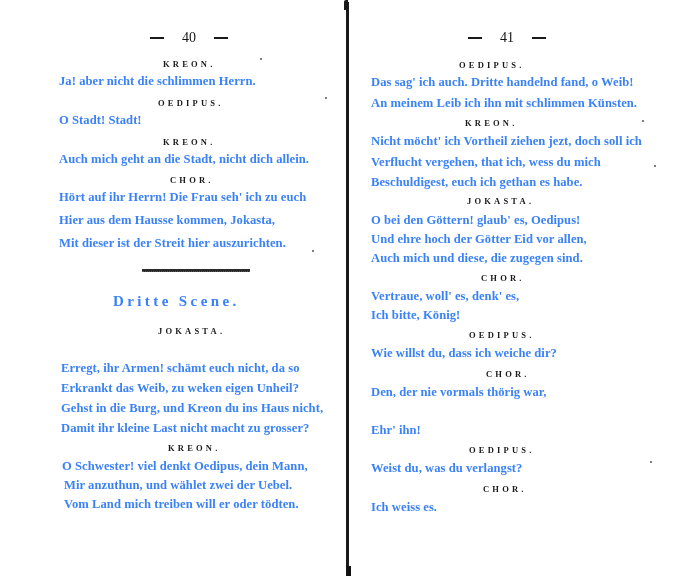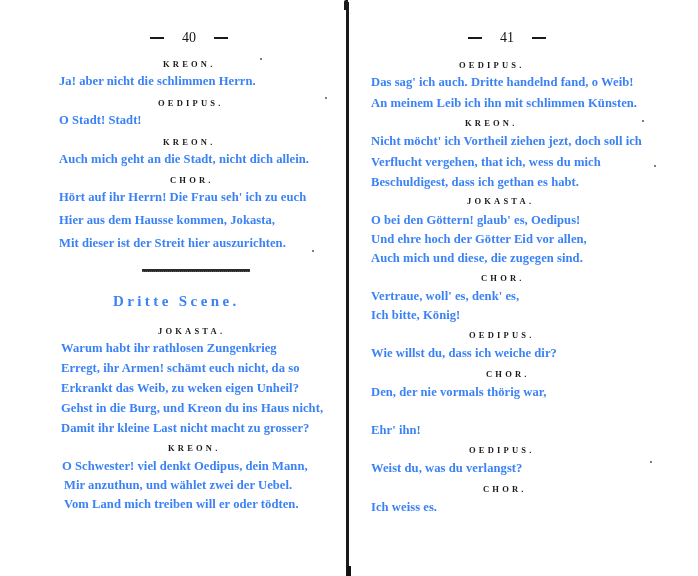--- a/index.html
+++ b/index.html
@@ -141,21 +141,20 @@
     <div class="speaker" style="left:170px; top:175px;">CHOR.</div>
     <div class="line" style="left:59px; top:190px;">Hört auf ihr Herrn! Die Frau seh' ich zu euch</div>
     <div class="line" style="left:59px; top:213px;">Hier aus dem Hausse kommen, Jokasta,</div>
     <div class="line" style="left:59px; top:236px;">Mit dieser ist der Streit hier auszurichten.</div>
 
     <div class="scene-rule" style="left:142px; top:269px; width:108px;"></div>
 
     <div class="scene-title" style="left:113px; top:293px;">Dritte Scene.</div>
 
     <div class="speaker" style="left:158px; top:326px;">JOKASTA.</div>
-    <div class="line" style="left:61px; top:341px;">Warum habt ihr rathlosen Zungenkrieg</div>
     <div class="line" style="left:61px; top:361px;">Erregt, ihr Armen! schämt euch nicht, da so</div>
     <div class="line" style="left:61px; top:381px;">Erkrankt das Weib, zu weken eigen Unheil?</div>
     <div class="line" style="left:61px; top:401px;">Gehst in die Burg, und Kreon du ins Haus nicht,</div>
     <div class="line" style="left:61px; top:421px;">Damit ihr kleine Last nicht macht zu grosser?</div>
 
     <div class="speaker" style="left:168px; top:443px;">KREON.</div>
     <div class="line" style="left:62px; top:459px;">O Schwester! viel denkt Oedipus, dein Mann,</div>
     <div class="line" style="left:64px; top:478px;">Mir anzuthun, und wählet zwei der Uebel.</div>
     <div class="line" style="left:64px; top:497px;">Vom Land mich treiben will er oder tödten.</div>
 
@@ -175,21 +174,21 @@
       <span class="dash"></span>
     </div>
 
     <div class="speaker" style="left:109px; top:60px;">OEDIPUS.</div>
     <div class="line" style="left:21px; top:75px;">Das sag' ich auch. Dritte handelnd fand, o Weib!</div>
     <div class="line" style="left:21px; top:96px;text-align:center;">An meinem Leib ich ihn mit schlimmen Künsten.</div>
 
     <div class="speaker" style="left:115px; top:118px;">KREON.</div>
     <div class="line" style="left:21px; top:134px;">Nicht möcht' ich Vortheil ziehen jezt, doch soll ich</div>
     <div class="line" style="left:21px; top:155px;">Verflucht vergehen, that ich, wess du mich</div>
-    <div class="line" style="left:21px; top:175px;">Beschuldigest, dass ich gethan es habt.</div>
+    <div class="line" style="left:21px; top:175px;">Beschuldigest, euch ich gethan es habe.</div>
 
     <div class="speaker" style="left:117px; top:196px;">JOKASTA.</div>
     <div class="line" style="left:21px; top:213px;">O bei den Göttern! glaub' es, Oedipus!</div>
     <div class="line" style="left:21px; top:232px;">Und ehre hoch der Götter Eid vor allen,</div>
     <div class="line" style="left:21px; top:251px;font-family:Liberation Serif, serif;">Auch mich und diese, die zugegen sind.</div>
 
     <div class="speaker" style="left:131px; top:273px;">CHOR.</div>
     <div class="line" style="left:21px; top:289px;">Vertraue, woll' es, denk' es,</div>
     <div class="line" style="left:21px; top:308px;">Ich bitte, König!</div>
 

